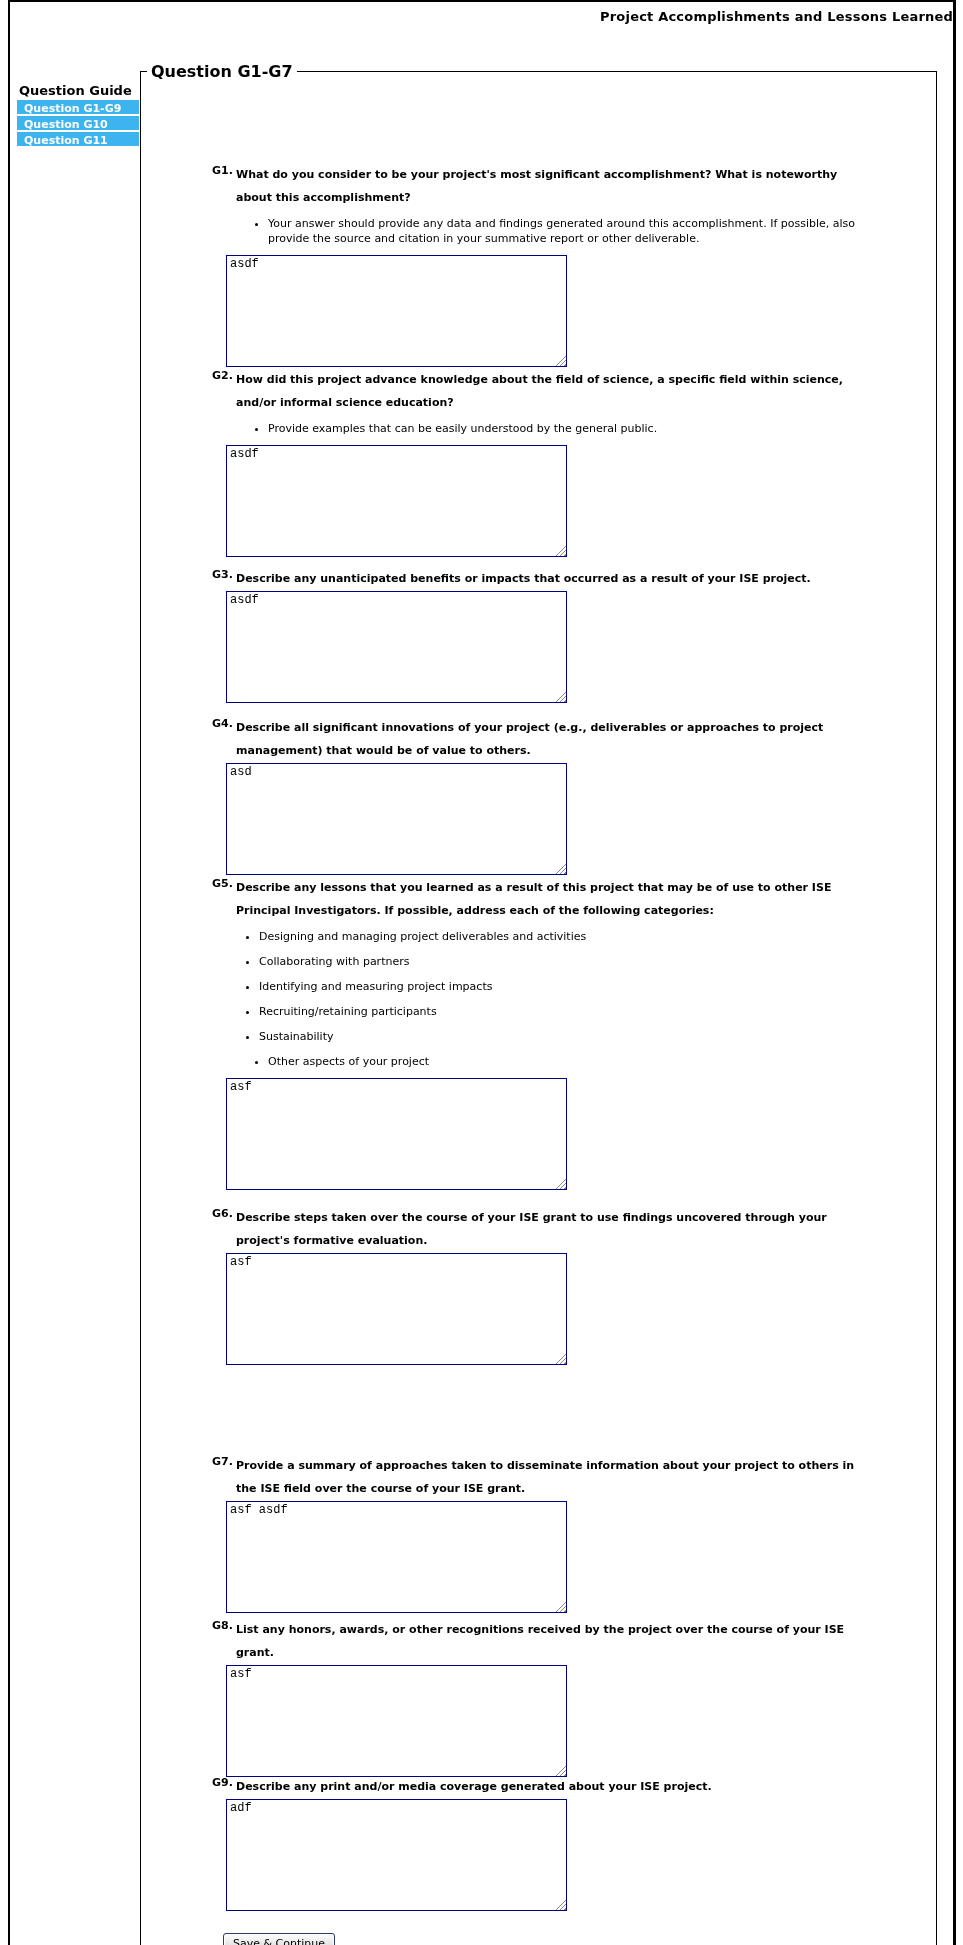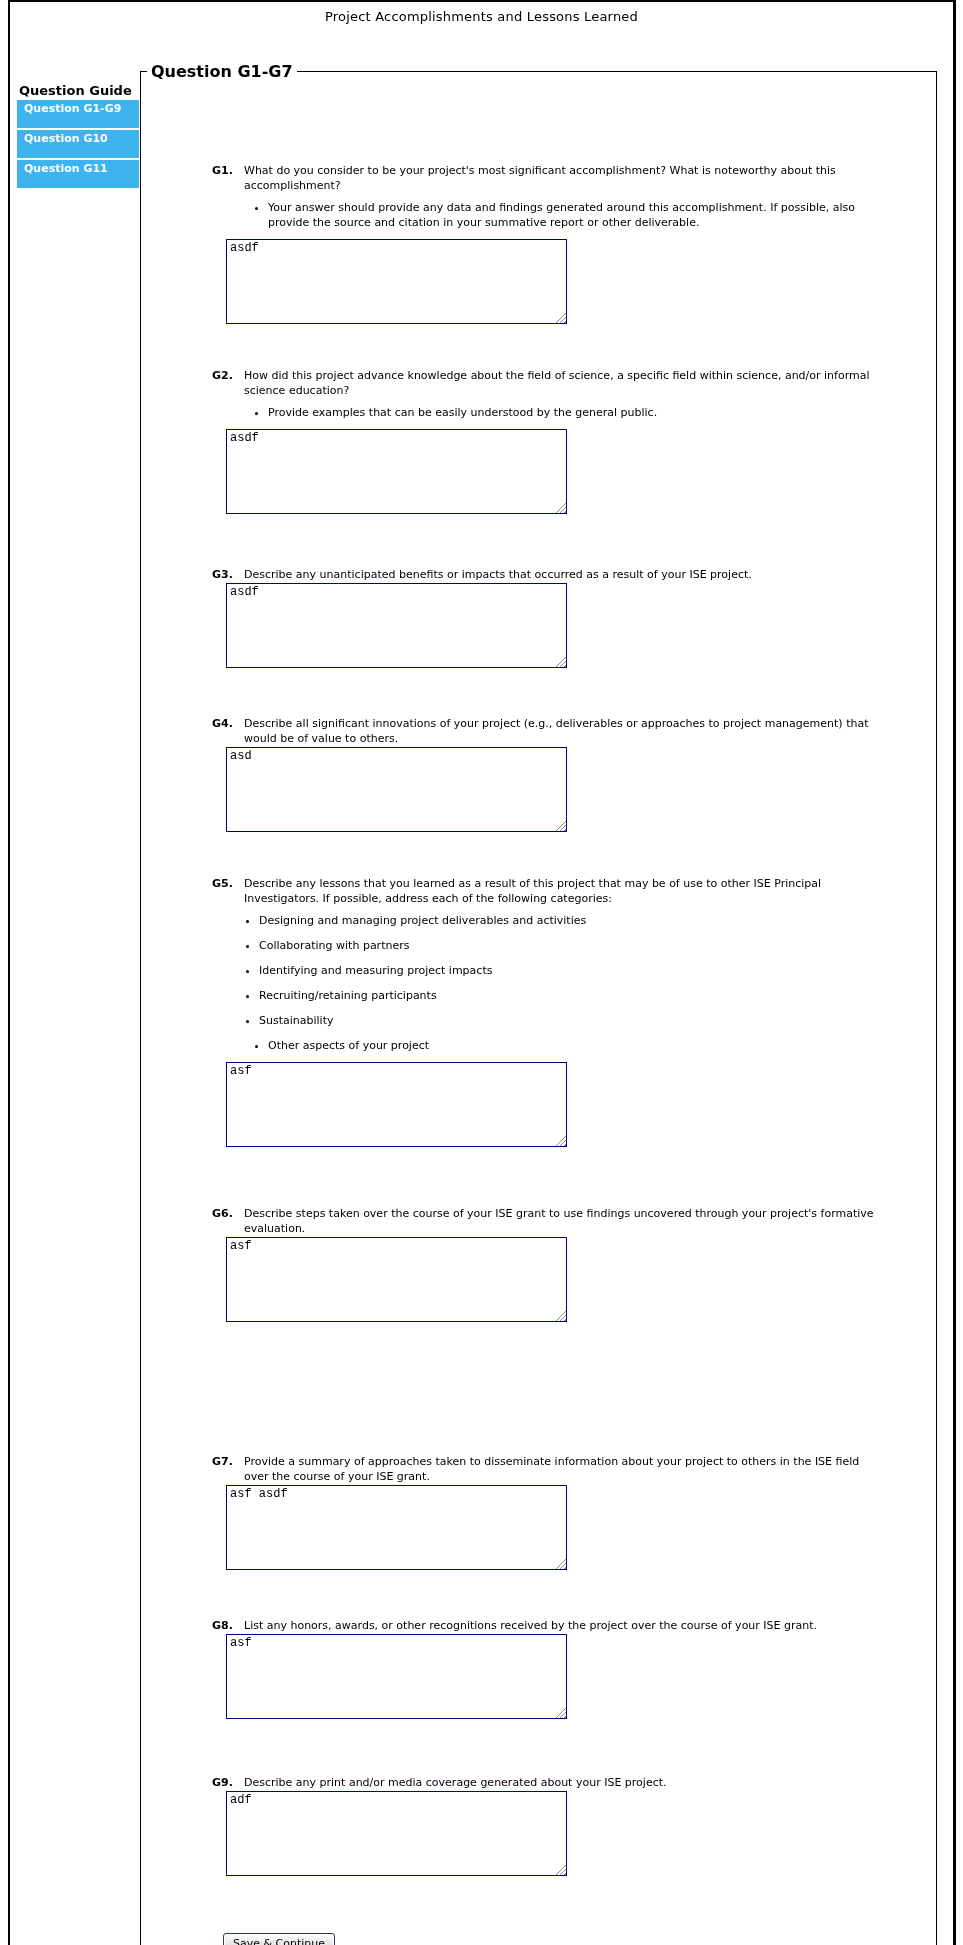--- a/index.html
+++ b/index.html
@@ -9,27 +9,27 @@
     width:963px; height:1945px; overflow:hidden; position:relative;
     background:#fff; color:#000;
     font-family:"DejaVu Sans","Liberation Sans",sans-serif;
   }
   .frame {
     position:absolute; left:8px; top:0; width:948px; height:1945px;
     border-top:2px solid #000; border-left:2px solid #000; border-right:3px solid #000;
   }
   .page-title {
     position:absolute; top:7px; left:0; width:100%;
-    text-align:center; font-size:13px; font-weight:normal; letter-spacing:.2px;
+    text-align:right; font-size:13px; font-weight:bold; letter-spacing:.2px;
   }
   
   .sidebar { position:absolute; left:7px; top:81px; width:122px; }
   .sidebar-heading { font-size:13px; font-weight:bold; line-height:15px; padding-left:2px; margin-bottom:2px; }
   .sidebar-item {
-    display:block; width:122px; height:28px; line-height:17px;
+    display:block; width:122px; height:14px; line-height:17px;
     background:var(--accent); color:#fff; font-size:11px; font-weight:bold;
     padding-left:7px; margin-bottom:2px; text-decoration:none; cursor:pointer;
     white-space:nowrap; overflow:hidden;
   }
   
   fieldset.qset {
     position:absolute; left:130px; top:60px; width:797px; height:1900px;
     border:1px solid #000; border-bottom:none; margin:0; padding:0;
     background:#fff;
   }
@@ -41,30 +41,30 @@
   .q-block:nth-child(2){ top:287px; }
   .q-block:nth-child(3){ top:486px; }
   .q-block:nth-child(4){ top:635px; }
   .q-block:nth-child(5){ top:795px; }
   .q-block:nth-child(6){ top:1125px; }
   .q-block:nth-child(7){ top:1373px; }
   .q-block:nth-child(8){ top:1537px; }
   .q-block:nth-child(9){ top:1694px; }
   .q-row { display:flex; width:664px; }
   .q-label { flex:0 0 24px; font-weight:bold; line-height:15px; }
-  .q-text  { flex:1; font-weight:normal; line-height:15px;margin-left:8px; }
+  .q-text  { flex:1; font-weight:bold; line-height:23px; }
   ul.q-bullets {
     margin:7px 0 0 0; padding:0 0 0 47px; width:645px; list-style:disc outside;
   }
   ul.q-bullets li { line-height:15px; margin-bottom:10px; }
   ul.q-bullets li:last-child { margin-bottom:0;margin-left:9px; }
   .ta-wrap { position:relative; margin:1px 0 0 14px; width:341px; }
   ul.q-bullets + .ta-wrap { margin-top:9px; }
   .ta-wrap textarea {
-    display:block; width:341px; height:85px; resize:none;
+    display:block; width:341px; height:112px; resize:none;
     border:1px solid var(--ta-border); background:#fff; color:#000;
     font:12px "Liberation Mono","DejaVu Sans Mono",monospace;
     padding:1px 3px; outline:none; overflow:hidden;
   }
   .resize-handle {
     position:absolute; right:1px; bottom:1px; width:11px; height:11px;
     background:repeating-linear-gradient(135deg,#fff 0 2px,#8a8a8a 2px 3px);
     clip-path:polygon(100% 0,100% 100%,0 100%);
   }
   .save-button {

